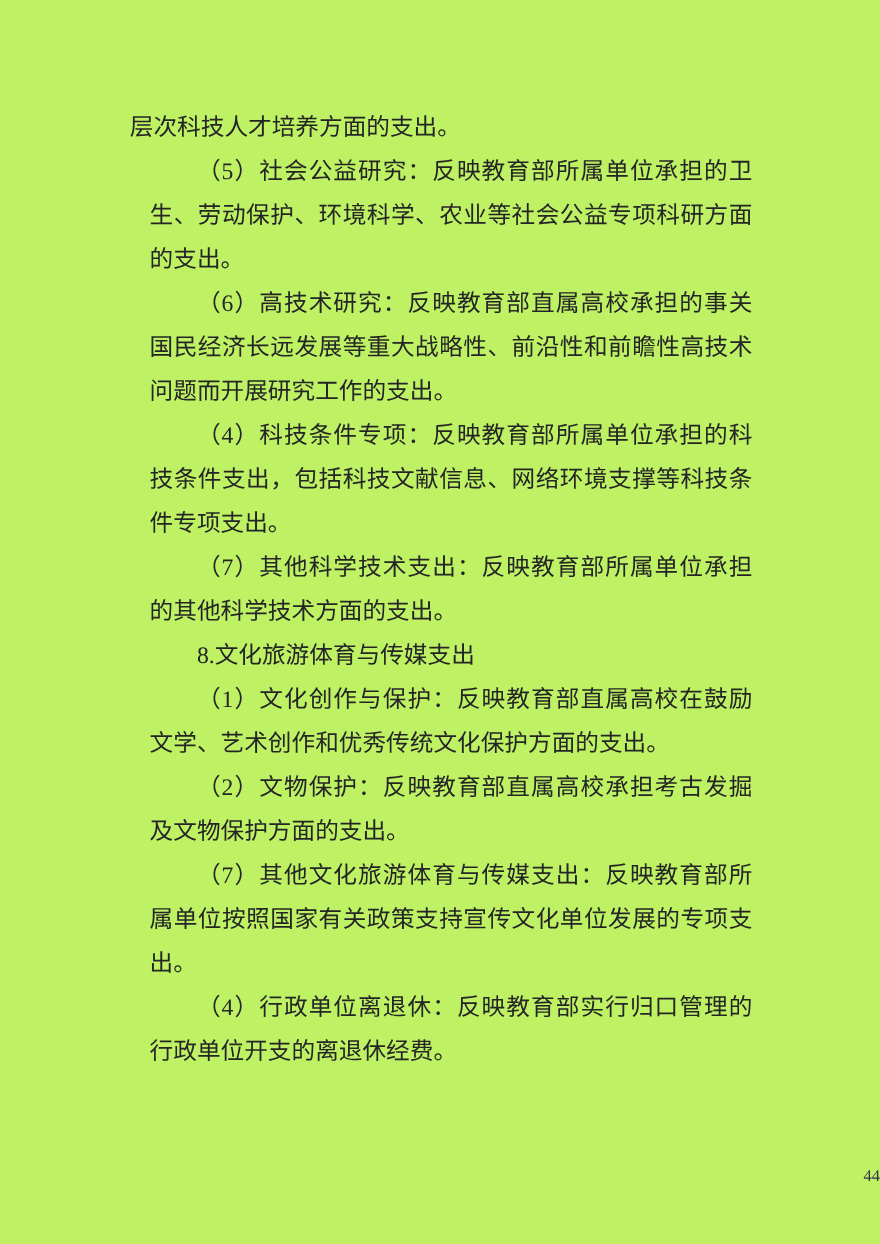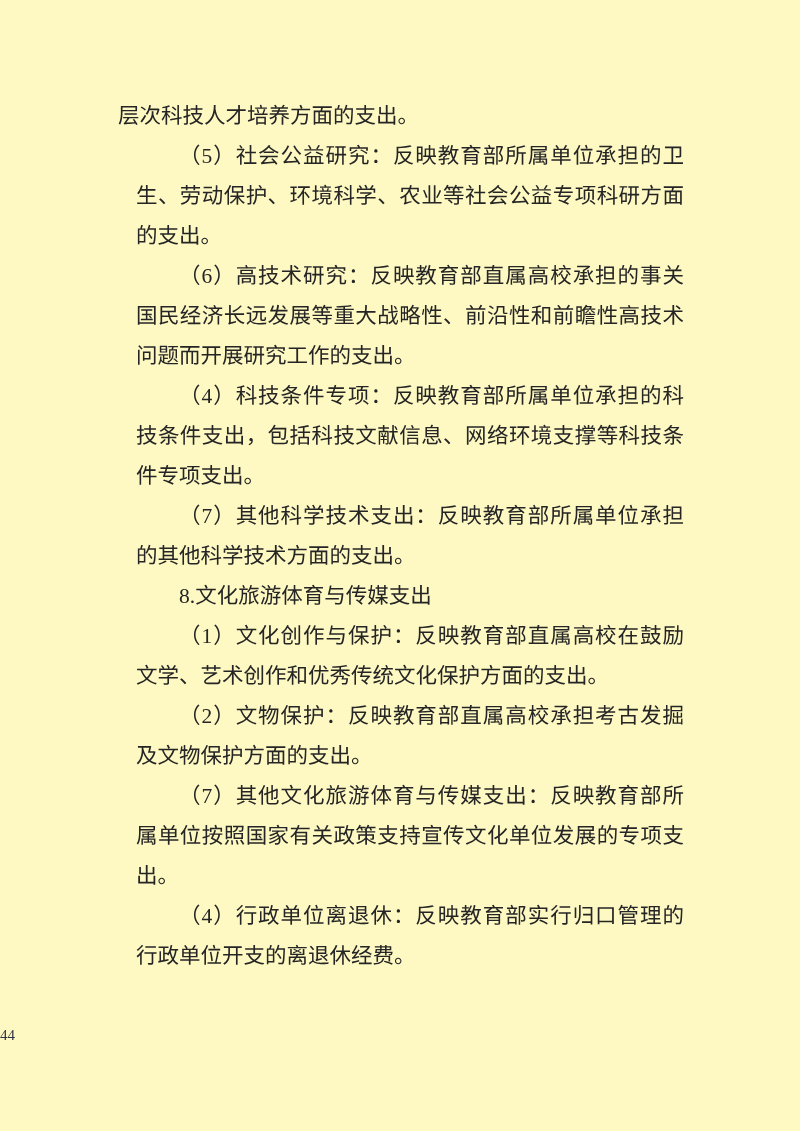--- a/index.html
+++ b/index.html
@@ -4,21 +4,21 @@
 <style>
   html, body {
     margin: 0;
     padding: 0;
     background: #ffffff;
   }
   .page {
     position: relative;
     width: 800px;
     height: 1131px;
-    background: #fef9c3;
+    background: #bef264;
     overflow: hidden;
     font-family: "Liberation Serif", "DejaVu Serif", serif;
   }
   .text-block {
     position: absolute;
     top: 96px;
     left: 118px;
     width: 566px;
     color: #252525;
     font-size: 21.5px;
@@ -29,24 +29,24 @@
   .text-block p {
     margin: 0;
     padding: 0;
   }
   .text-block p.indent {
     text-indent: 2em;
     margin-left: 18px;
   }
   .page-footer {
     position: absolute;
-    top: 1024px;
+    top: 1059px;
     left: 0;
     width: 100%;
-    text-align: left;
+    text-align: right;
     color: #333344;
     font-size: 15px;
     line-height: 22px;
   }
 </style>
 </head>
 <body>
 
 <div class="page">
 

